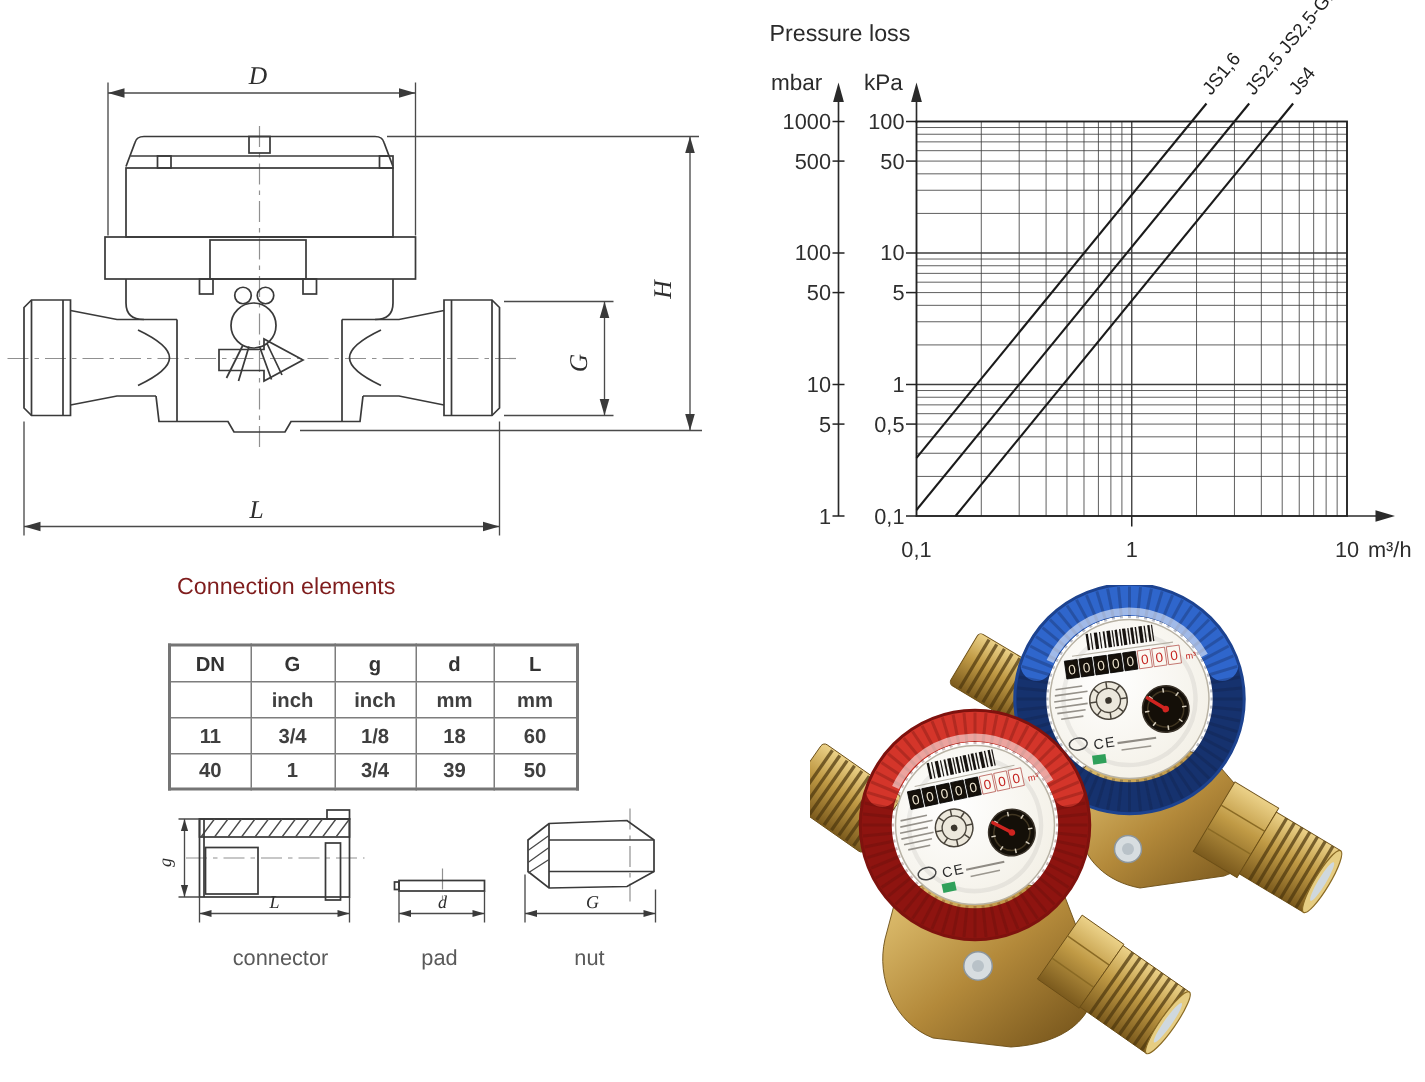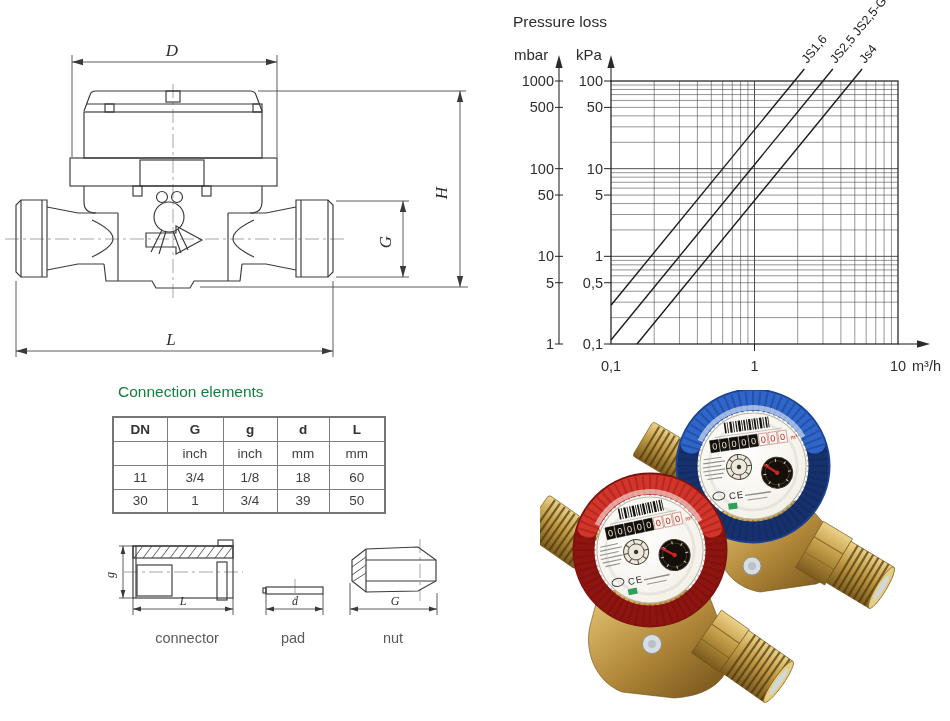--- a/index.html
+++ b/index.html
@@ -3,24 +3,24 @@
 <meta charset="utf-8">
 <style>
   *{margin:0;padding:0;box-sizing:border-box}
   html,body{background:#fff}
   body{width:950px;height:721px;position:relative;overflow:hidden;
        font-family:"Liberation Sans",sans-serif;color:#333}
   svg{font-family:"Liberation Sans",sans-serif}
   .abs{position:absolute}
   
   #conn-section{position:absolute;left:112px;top:383px;width:290px}
-  .tbl-title{font-size:15.5px;color:#15803d;margin-left:6px}
-  #conn-table{border-collapse:collapse;table-layout:fixed;margin-top:15px;border:2px solid #757575}
+  .tbl-title{font-size:15.5px;color:#7f1d1d;margin-left:6px}
+  #conn-table{border-collapse:collapse;table-layout:fixed;margin-top:28px;border:2px solid #757575}
   #conn-table td,#conn-table th{border:1px solid #7d7d7d;height:24px;text-align:center;
-       vertical-align:middle;font-size:13.5px;color:#3f3f3f;padding:0;font-weight:normal}
+       vertical-align:middle;font-size:13.5px;color:#3f3f3f;padding:0;font-weight:bold}
   #conn-table th{font-weight:bold;color:#333}
   
   .outline{stroke:#3a3a3a;stroke-width:1.15;fill:none}
   .thin{stroke:#4a4a4a;stroke-width:0.9;fill:none}
   .dimarrow{fill:#3a3a3a;stroke:none}
   .cline{stroke:#909090;stroke-width:0.8;fill:none;stroke-dasharray:14 4 3 4}
   .dimtext{font-family:"Liberation Serif",serif;font-style:italic;fill:#2e2e2e}
   .caption{fill:#5a5a5a;font-size:14.5px}
   
   .ribs-blue line{stroke:rgba(18,28,64,0.28);stroke-width:2}
@@ -265,21 +265,21 @@
       <td>mm</td>
     </tr>
     <tr>
       <td>11</td>
       <td>3/4</td>
       <td>1/8</td>
       <td>18</td>
       <td>60</td>
     </tr>
     <tr>
-      <td>30</td>
+      <td>40</td>
       <td>1</td>
       <td>3/4</td>
       <td>39</td>
       <td>50</td>
     </tr>
   </tbody>
     </table>
 </div>
 
 <svg class="abs" style="left:100px;top:535px" width="360" height="125" viewBox="0 0 360 125">

